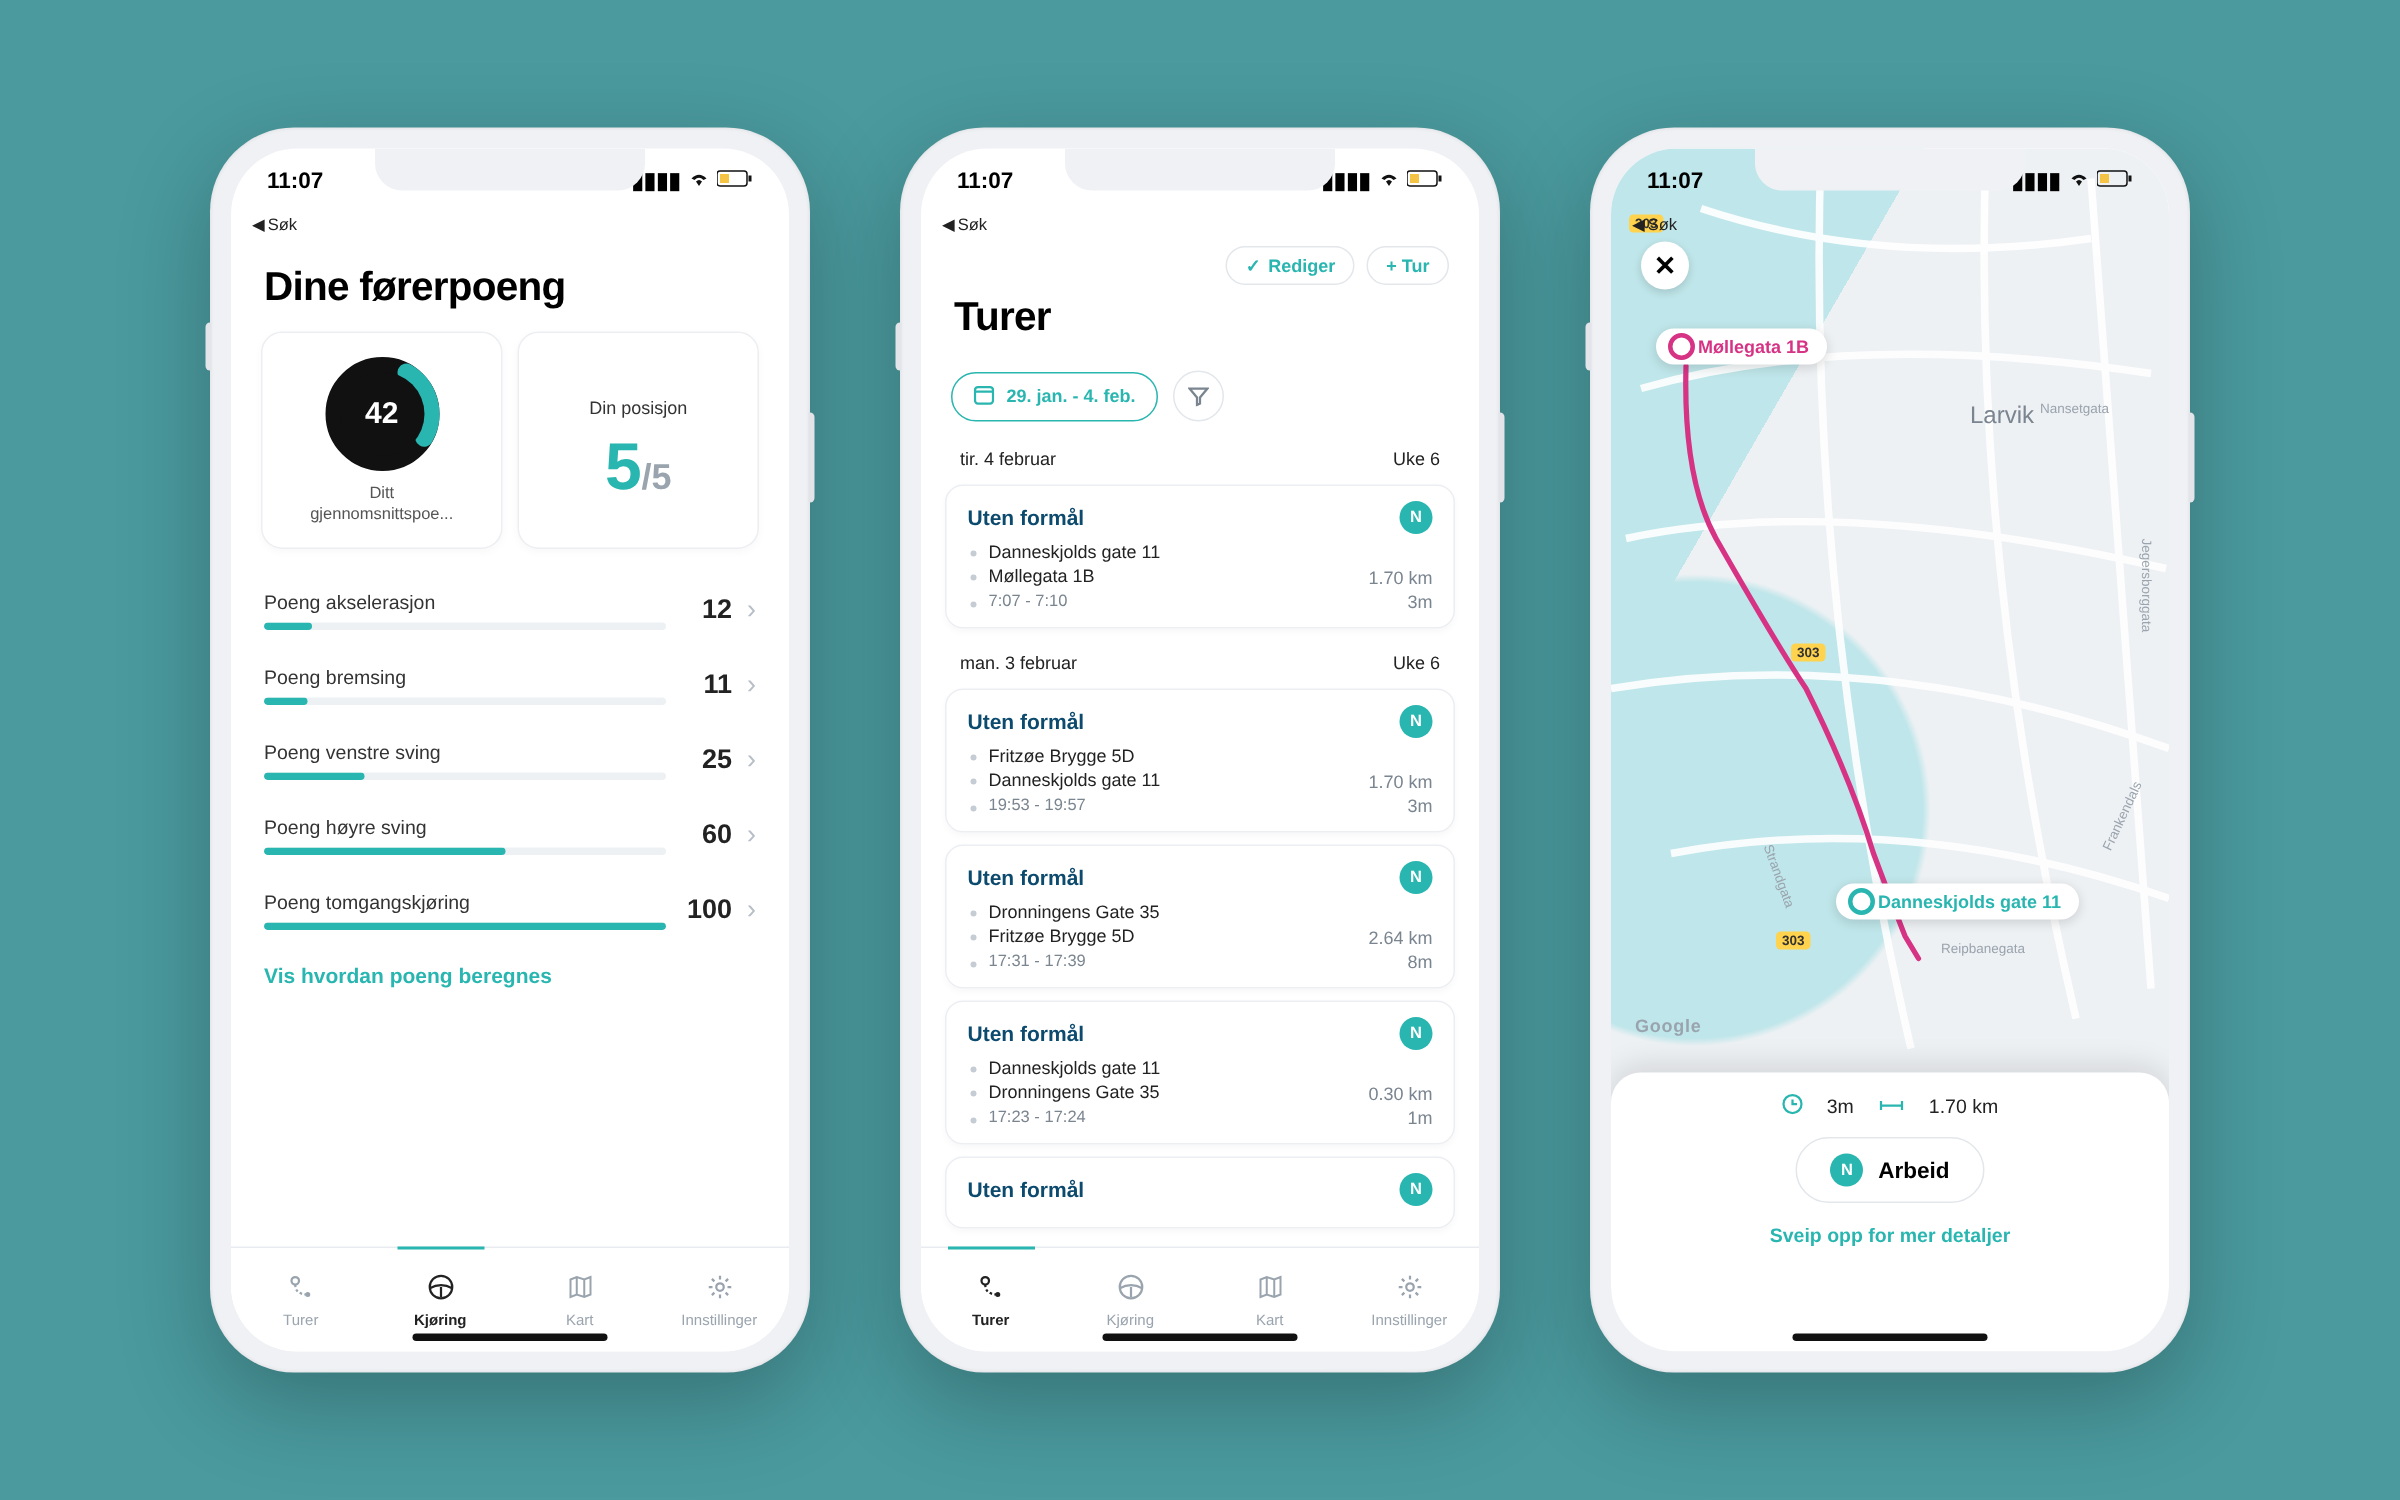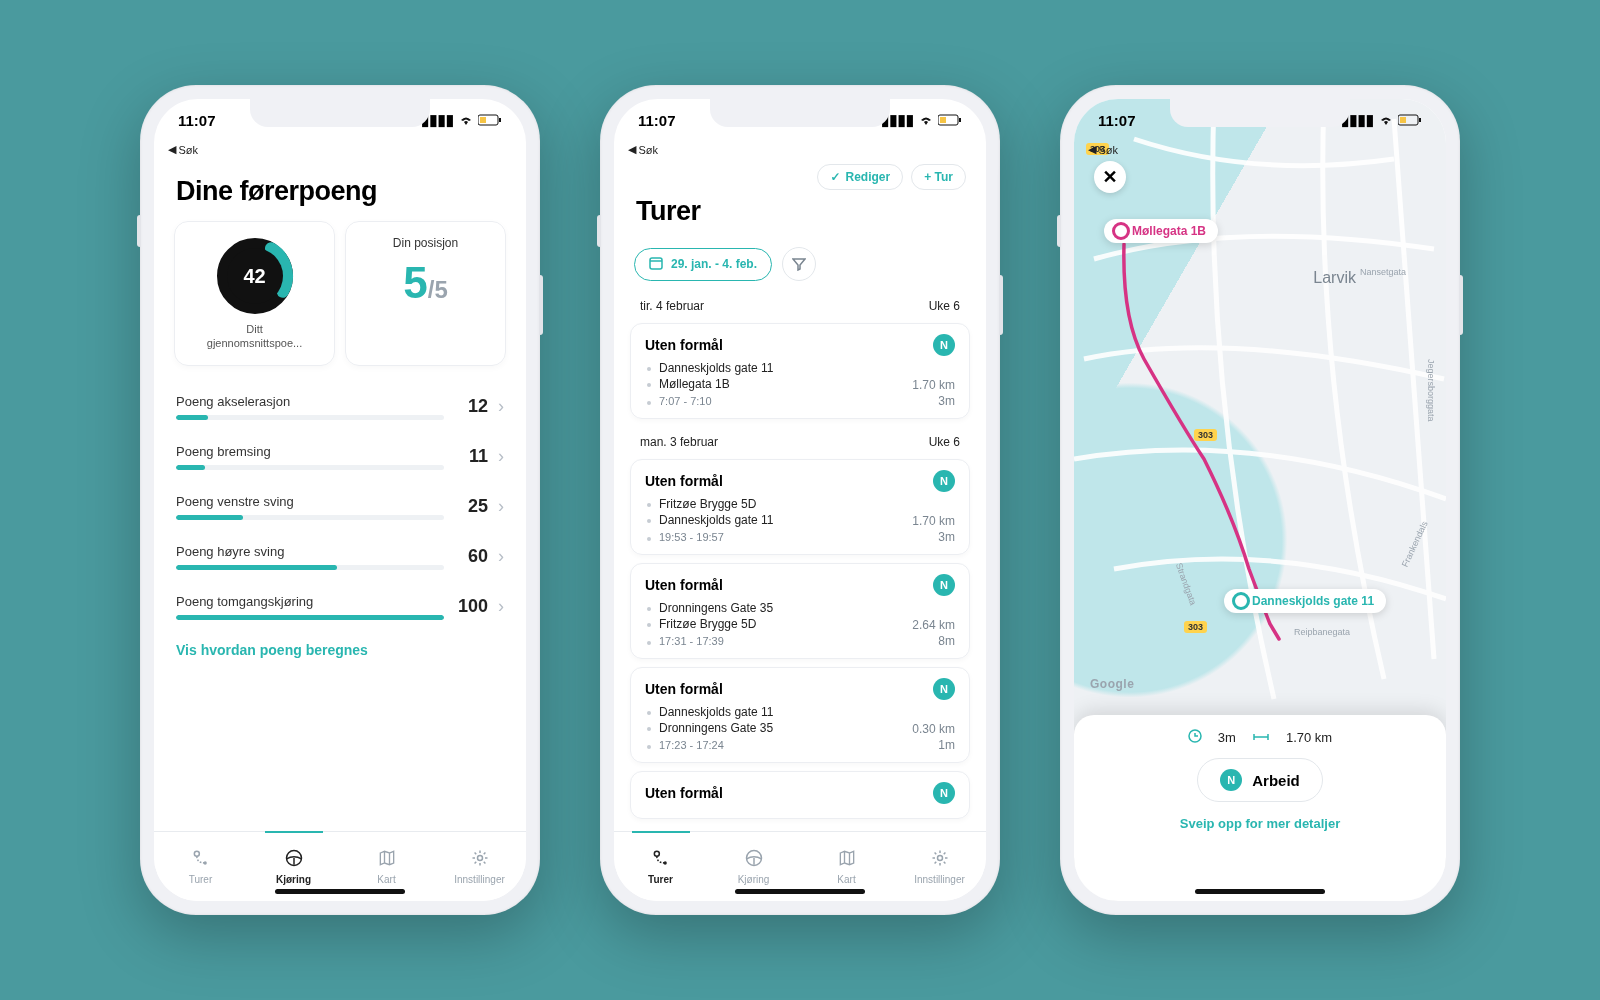--- a/index.html
+++ b/index.html
@@ -104,21 +104,21 @@
   }
   .gauge { width:80px; height:80px; margin:0 auto 6px; position:relative; }
   .gauge-bg { fill:none; stroke:#111; stroke-width:12; }
   .gauge-fg { fill:none; stroke:#29b6b0; stroke-width:12; stroke-linecap:round; }
   .gauge-num {
     position:absolute; inset:0; display:flex; align-items:center; justify-content:center;
     color:#fff; font-weight:800; font-size:20px;
   }
   .gauge-num span { background:#111; width:56px; height:56px; border-radius:50%; display:flex; align-items:center; justify-content:center; }
   .card-sub { font-size:11px; color:#555; line-height:1.3; }
-  .pos-label { font-size:12px; color:#333; margin-bottom:8px; }
+  .pos-label { font-size:12px; color:#333; margin-bottom:8px;margin-top:29px; }
   .pos-val { font-size:44px; font-weight:800; color:#29b6b0; }
   .pos-val small { font-size:24px; color:#9aa4ae; font-weight:700; }
 
   .metric-list { padding: 18px 22px 0; }
   .metric {
     display:flex; align-items:center; gap:10px;
     padding: 10px 0 14px;
     cursor:pointer;
   }
   .metric-main { flex:1; }
@@ -166,21 +166,21 @@
 
   .day-header { display:flex; justify-content:space-between; padding: 8px 26px 6px; font-size:12px; color:#222; }
   .trip-card {
     margin: 4px 16px 8px;
     border:1px solid #eceef2;
     border-radius:12px;
     padding:10px 14px 10px;
     box-shadow:0 2px 5px rgba(0,0,0,0.03);
   }
   .trip-head { display:flex; justify-content:space-between; align-items:center; margin-bottom:4px; }
-  .trip-purpose { font-size:14px; color:#000000; font-weight:600; }
+  .trip-purpose { font-size:14px; color:#0c4a6e; font-weight:600; }
   .trip-badge { width:22px; height:22px; border-radius:50%; background:#29b6b0; color:#fff; font-size:11px; font-weight:800; display:flex; align-items:center; justify-content:center; }
   .trip-body { display:flex; justify-content:space-between; gap:10px; }
   .trip-stops { flex:1; font-size:12px; color:#222; }
   .trip-stops div { padding:1px 0 1px 14px; position:relative; }
   .trip-stops div::before { content:""; position:absolute; left:2px; top:7px; width:4px; height:4px; border-radius:50%; background:#c6ccd3; }
   .trip-time { font-size:11px; color:#7a8590; padding-left:14px; margin-top:2px; }
   .trip-meta { text-align:right; font-size:12px; color:#7a8590; display:flex; flex-direction:column; justify-content:flex-end; gap:2px; }
 
   
   .map-bg {

